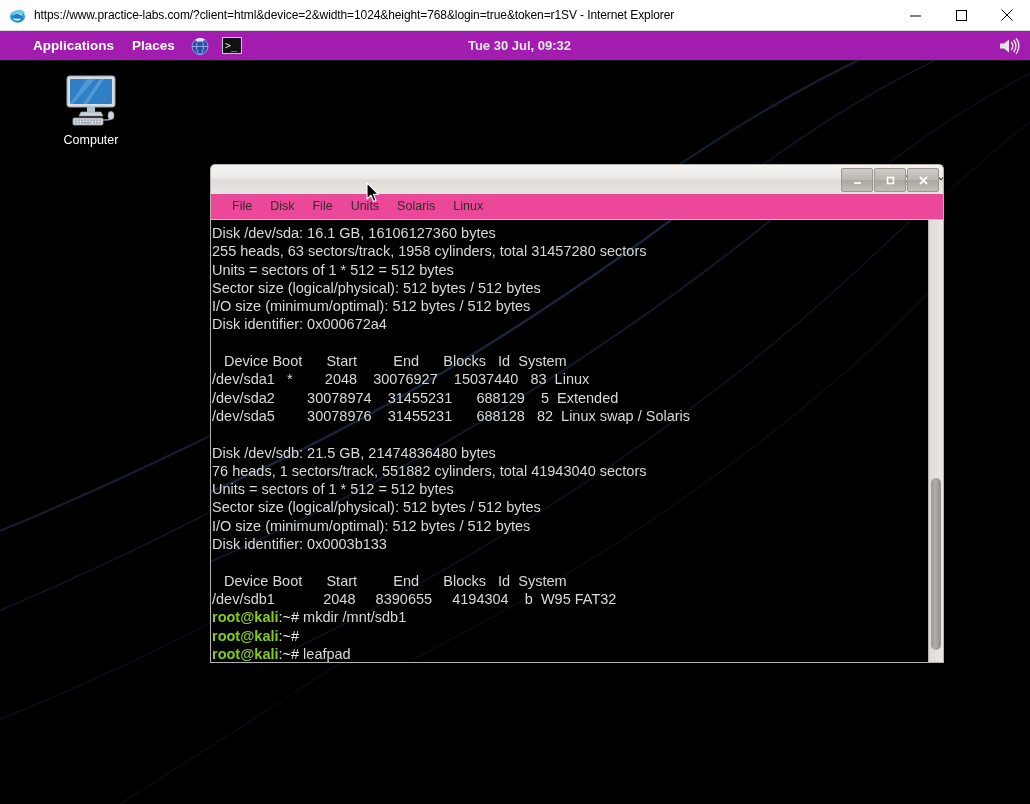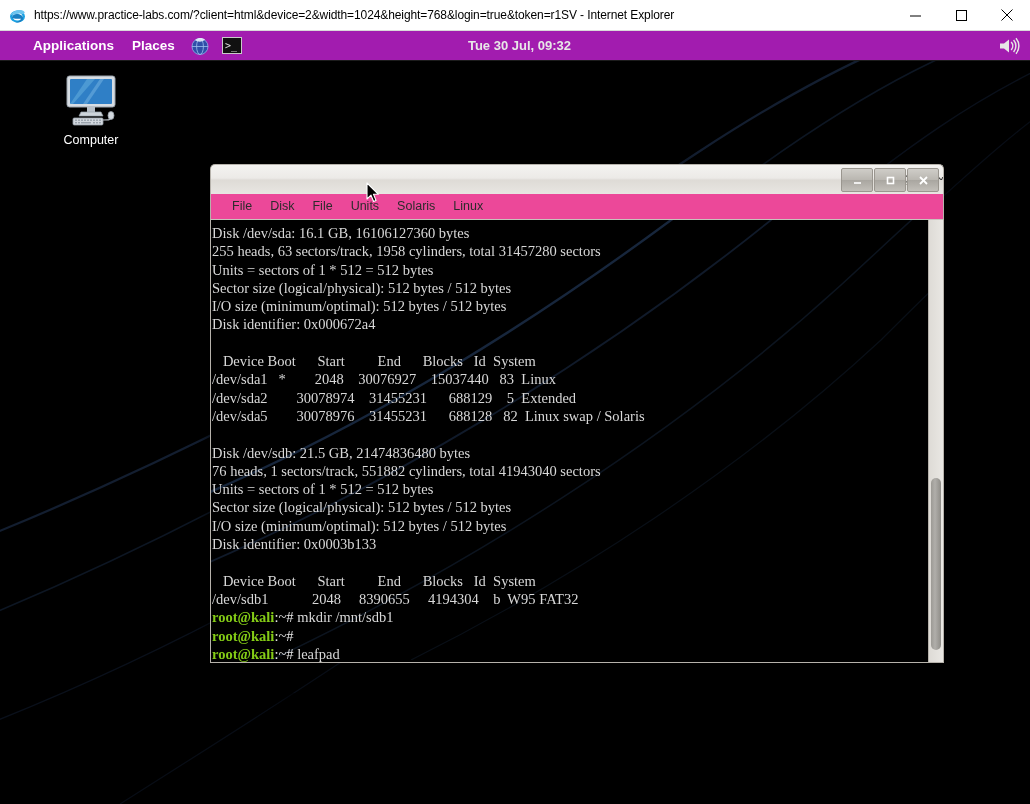--- a/index.html
+++ b/index.html
@@ -225,21 +225,21 @@
   }
   #kali-watermark-tagline {
     font-size: 11.5px;
     color: #4a5159;
     margin-top: 10px;
     white-space: nowrap;
   }
   #terminal-text {
     position: relative;
     padding: 4px 0 0 1px;
-    font-family: Liberation Serif, serif;
+    font-family: Liberation Sans, sans-serif;
     font-size: 14.5px;
     line-height: 18.3px;
     color: #d8d8d8;
     white-space: pre;
     letter-spacing: 0px;
   }
   .tline { height: 18.3px; }
   .tline.blank { color: transparent; }
   .prompt-user { color: #84cc16; font-weight: bold; }
   .prompt-path { color: #e8e8e8; }

